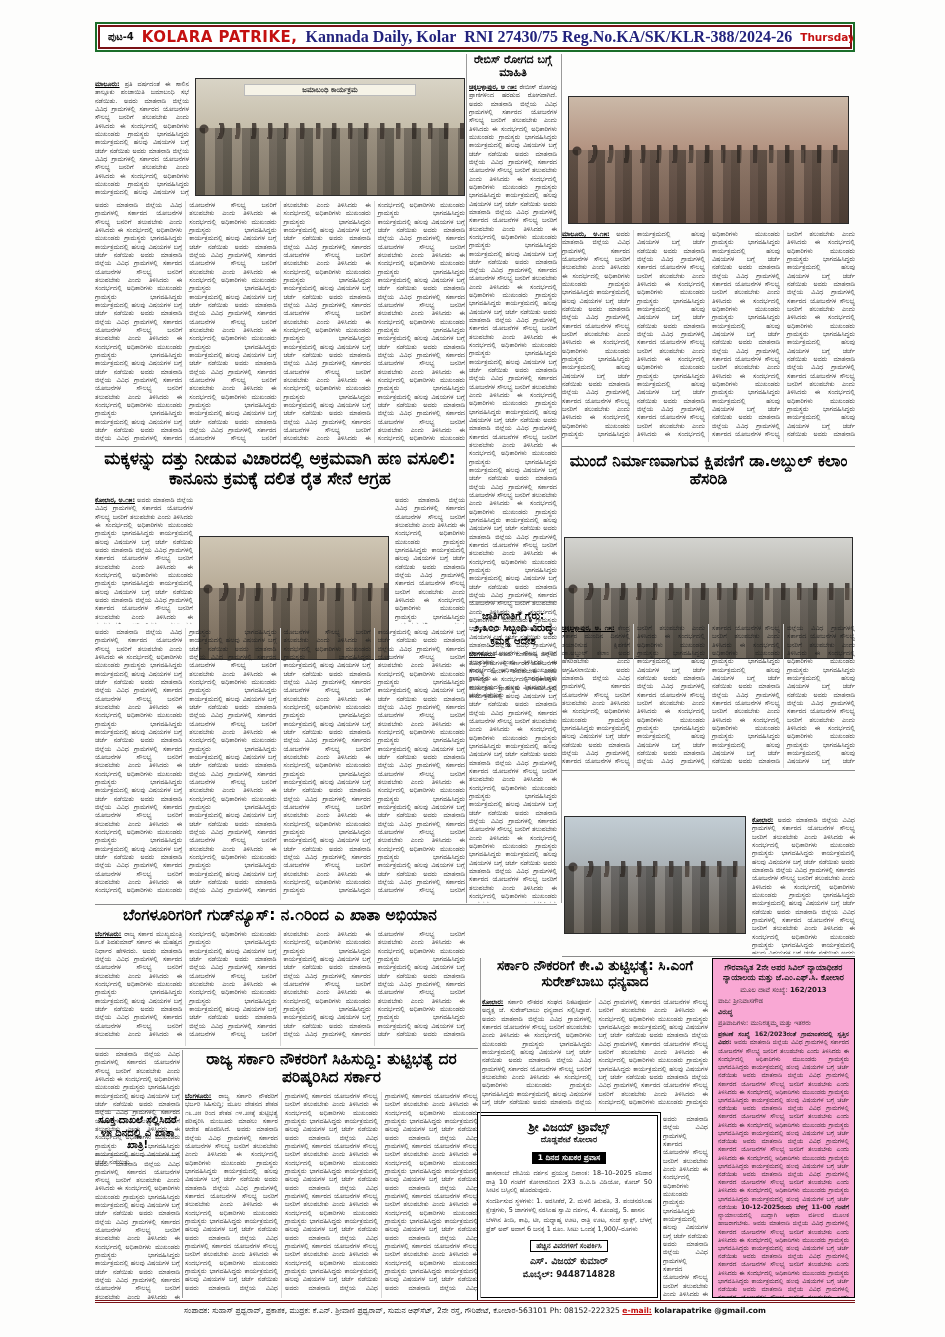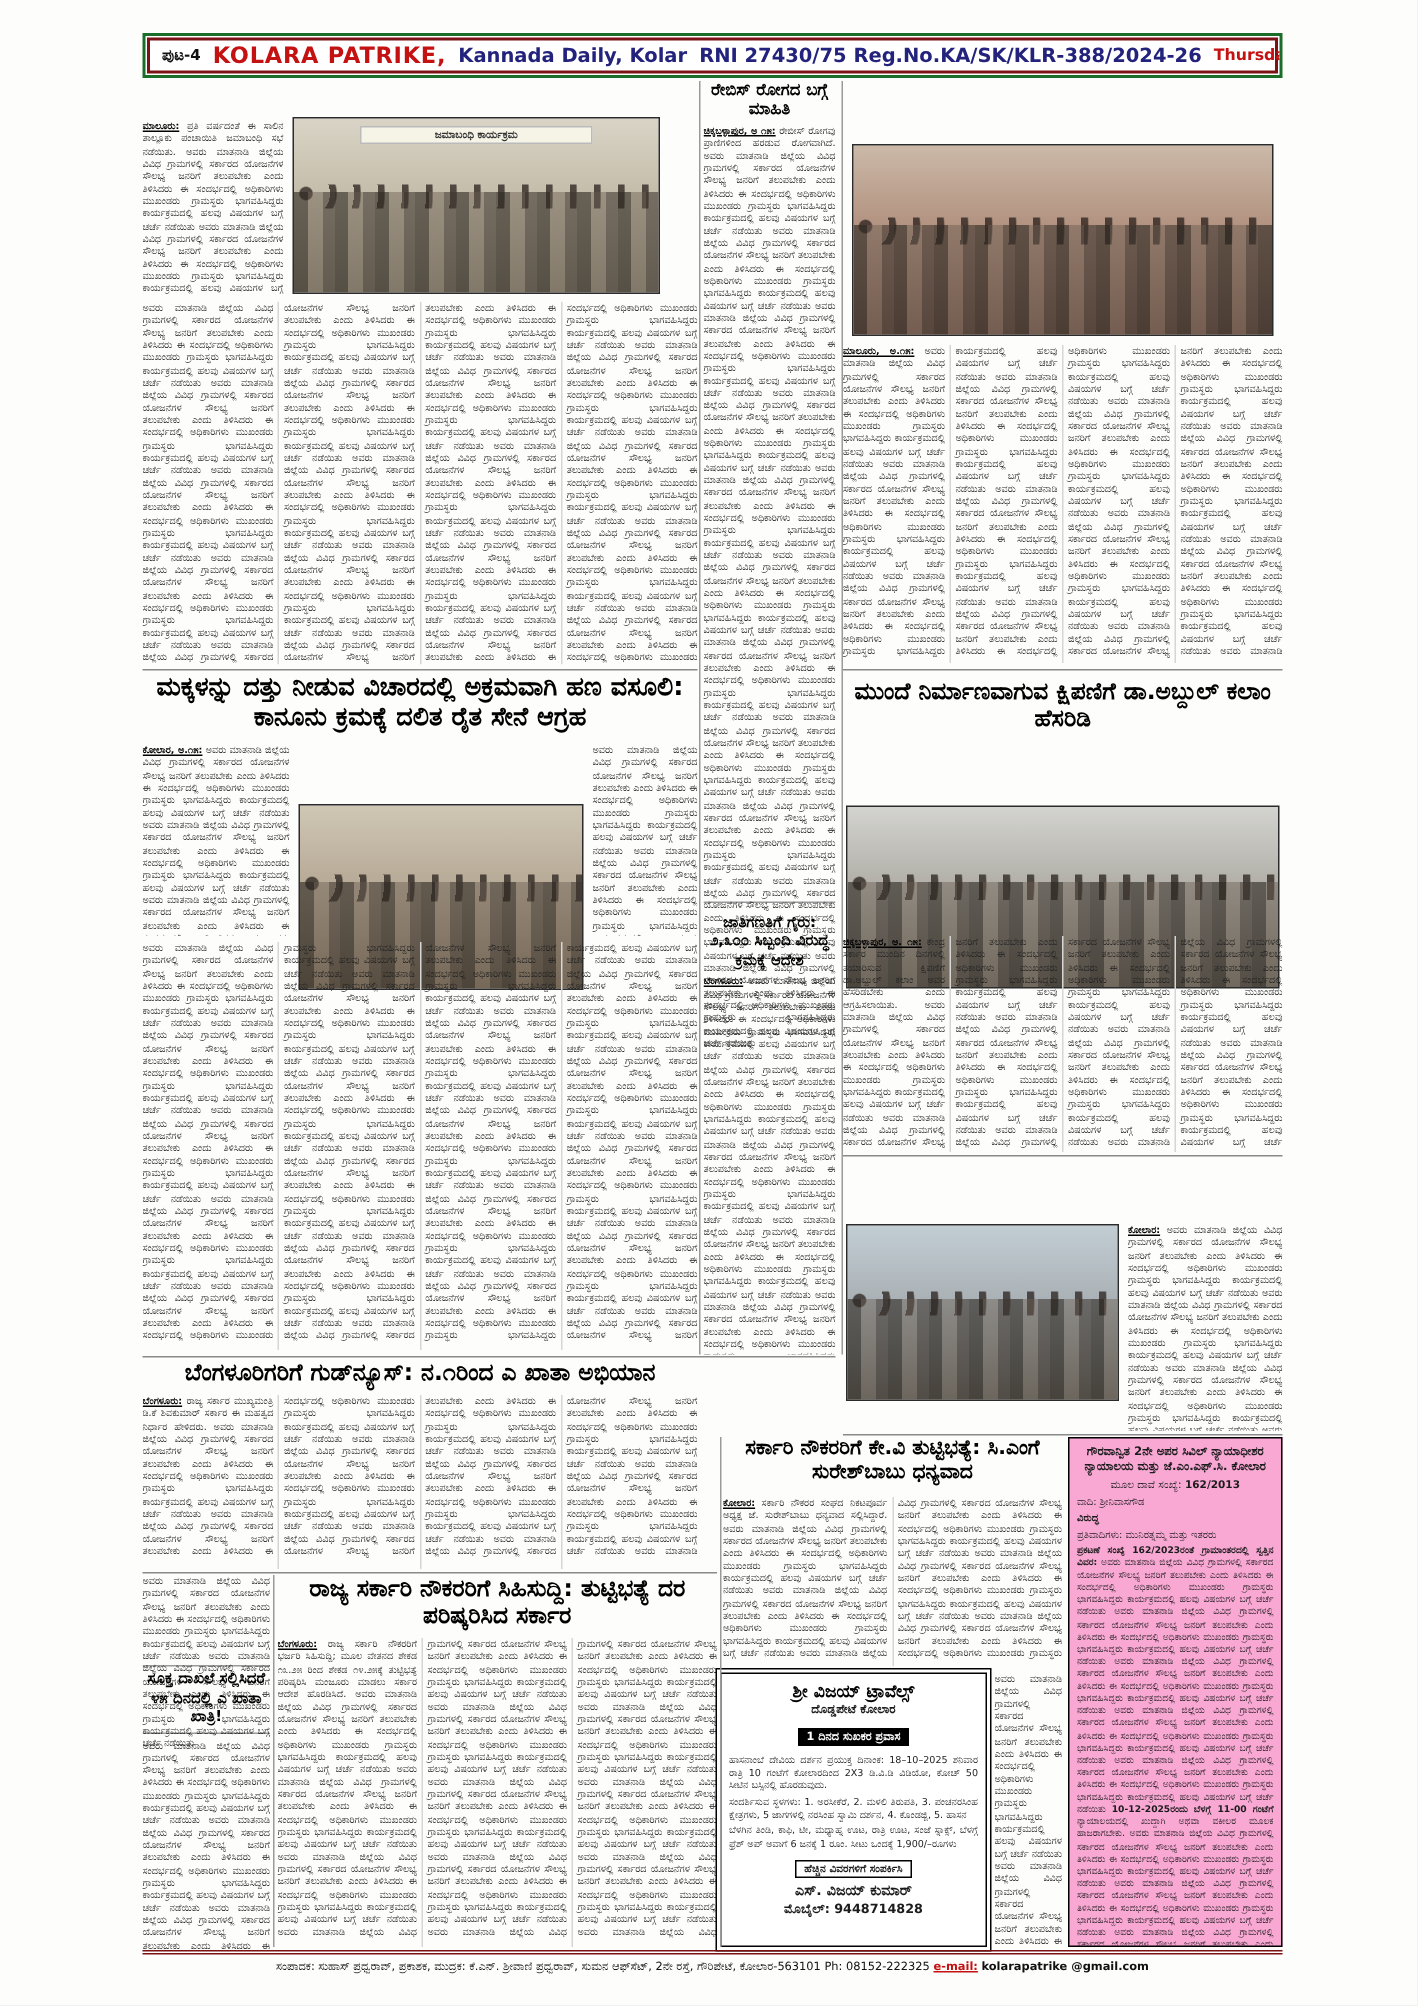--- a/index.html
+++ b/index.html
@@ -7,21 +7,21 @@
         font-family:"DejaVu Sans","Liberation Sans",sans-serif;color:#1c1c1c;overflow:hidden;}
   .content{position:absolute;left:95px;top:0;width:760px;height:1337px;}
   .abs{position:absolute;box-sizing:border-box;overflow:hidden;}
 
   
   .masthead{border:2px solid #1b6e2a;padding:1px;background:#fff;}
   .masthead-inner{border:2px solid #7a1216;height:100%;display:flex;align-items:center;
         gap:8px;padding:0 8px;box-sizing:border-box;white-space:nowrap;}
   .mh-page{font-size:10px;font-weight:bold;color:#111;}
   .mh-name{font-size:15px;font-weight:bold;color:#c41111;letter-spacing:.5px;}
-  .mh-sub{font-size:13px;font-weight:bold;color:#23237d;}
+  .mh-sub{font-size:16px;font-weight:bold;color:#23237d;font-family:Liberation Serif, serif;}
   .mh-date{font-size:10.5px;font-weight:bold;color:#c41111;margin-left:auto;}
 
   
   .vrule{position:absolute;width:1px;background:#9a9a9a;}
   .hrule{position:absolute;height:1px;background:#8a8a8a;}
 
   
   .hl{font-weight:bold;color:#000;text-align:center;line-height:1.18;}
   .hl-xl{font-size:17px;}
   .hl-lg{font-size:15.5px;}
@@ -89,21 +89,21 @@
       <span class="mh-date">Thursday, October 16, 2025</span>
     </div>
   </header>
 
   <section class="abs" style="left:0;top:54px;width:370px;height:390px;">
     <p class="body-txt abs" style="left:0;top:26px;width:94px;height:116px;">
       <b class="dateline">ಮಾಲೂರು:</b>
       <span>ಪ್ರತಿ ವರ್ಷದಂತೆ ಈ ಸಾಲಿನ ತಾಲ್ಲೂಕು ಪಂಚಾಯಿತಿ ಜಮಾಬಂಧಿ ಸಭೆ ನಡೆಯಿತು.</span>
       <span> ಅವರು ಮಾತನಾಡಿ ಜಿಲ್ಲೆಯ ವಿವಿಧ ಗ್ರಾಮಗಳಲ್ಲಿ ಸರ್ಕಾರದ ಯೋಜನೆಗಳ ಸೌಲಭ್ಯ ಜನರಿಗೆ ತಲುಪಬೇಕು ಎಂದು ತಿಳಿಸಿದರು ಈ ಸಂದರ್ಭದಲ್ಲಿ ಅಧಿಕಾರಿಗಳು ಮುಖಂಡರು ಗ್ರಾಮಸ್ಥರು ಭಾಗವಹಿಸಿದ್ದರು ಕಾರ್ಯಕ್ರಮದಲ್ಲಿ ಹಲವು ವಿಷಯಗಳ ಬಗ್ಗೆ ಚರ್ಚೆ ನಡೆಯಿತು ಅವರು ಮಾತನಾಡಿ ಜಿಲ್ಲೆಯ ವಿವಿಧ ಗ್ರಾಮಗಳಲ್ಲಿ ಸರ್ಕಾರದ ಯೋಜನೆಗಳ ಸೌಲಭ್ಯ ಜನರಿಗೆ ತಲುಪಬೇಕು ಎಂದು ತಿಳಿಸಿದರು ಈ ಸಂದರ್ಭದಲ್ಲಿ ಅಧಿಕಾರಿಗಳು ಮುಖಂಡರು ಗ್ರಾಮಸ್ಥರು ಭಾಗವಹಿಸಿದ್ದರು ಕಾರ್ಯಕ್ರಮದಲ್ಲಿ ಹಲವು ವಿಷಯಗಳ ಬಗ್ಗೆ ಚರ್ಚೆ ನಡೆಯಿತು ಅವರು ಮಾತನಾಡಿ ಜಿಲ್ಲೆಯ ವಿವಿಧ ಗ್ರಾಮಗಳಲ್ಲಿ ಸರ್ಕಾರದ ಯೋಜನೆಗಳ ಸೌಲಭ್ಯ ಜನರಿಗೆ ತಲುಪಬೇಕು ಎಂದು ತಿಳಿಸಿದರು ಈ ಸಂದರ್ಭದಲ್ಲಿ ಅಧಿಕಾರಿಗಳು ಮುಖಂಡರು ಗ್ರಾಮಸ್ಥರು ಭಾಗವಹಿಸಿದ್ದರು ಕಾರ್ಯಕ್ರಮದಲ್ಲಿ ಹಲವು ವಿಷಯಗಳ ಬಗ್ಗೆ ಚರ್ಚೆ ನಡೆಯಿತು ಅವರು ಮಾತನಾಡಿ ಜಿಲ್ಲೆಯ ವಿವಿಧ ಗ್ರಾಮಗಳಲ್ಲಿ ಸರ್ಕಾರದ ಯೋಜನೆಗಳ ಸೌಲಭ್ಯ ಜನರಿಗೆ ತಲುಪಬೇಕು ಎಂದು ತಿಳಿಸಿದರು ಈ ಸಂದರ್ಭದಲ್ಲಿ ಅಧಿಕಾರಿಗಳು ಮುಖಂಡರು ಗ್ರಾಮಸ್ಥರು ಭಾಗವಹಿಸಿದ್ದರು ಕಾರ್ಯಕ್ರಮದಲ್ಲಿ ಹಲವು ವಿಷಯಗಳ ಬಗ್ಗೆ ಚರ್ಚೆ ನಡೆಯಿತು ಅವರು ಮಾತನಾಡಿ ಜಿಲ್ಲೆಯ ವಿವಿಧ ಗ್ರಾಮಗಳಲ್ಲಿ ಸರ್ಕಾರದ ಯೋಜನೆಗಳ ಸೌಲಭ್ಯ ಜನರಿಗೆ ತಲುಪಬೇಕು ಎಂದು ತಿಳಿಸಿದರು ಈ ಸಂದರ್ಭದಲ್ಲಿ ಅಧಿಕಾರಿಗಳು ಮುಖಂಡರು ಗ್ರಾಮಸ್ಥರು ಭಾಗವಹಿಸಿದ್ದರು ಕಾರ್ಯಕ್ರಮದಲ್ಲಿ ಹಲವು ವಿಷಯಗಳ ಬಗ್ಗೆ ಚರ್ಚೆ ನಡೆಯಿತು ಅವರು ಮಾತನಾಡಿ ಜಿಲ್ಲೆಯ ವಿವಿಧ ಗ್ರಾಮಗಳಲ್ಲಿ ಸರ್ಕಾರದ ಯೋಜನೆಗಳ ಸೌಲಭ್ಯ ಜನರಿಗೆ ತಲುಪಬೇಕು ಎಂದು ತಿಳಿಸಿದರು ಈ ಸಂದರ್ಭದಲ್ಲಿ ಅಧಿಕಾರಿಗಳು ಮುಖಂಡರು ಗ್ರಾಮಸ್ಥರು ಭಾಗವಹಿಸಿದ್ದರು ಕಾರ್ಯಕ್ರಮದಲ್ಲಿ ಹಲವು ವಿಷಯಗಳ ಬಗ್ಗೆ ಚರ್ಚೆ ನಡೆಯಿತು</span>
     </p>
-    <figure class="photo p1 abs" style="left:100px;top:24px;width:245px;height:118px;margin:0;">
+    <figure class="photo p1 abs" style="left:100px;top:24px;width:270px;height:118px;margin:0;">
       <div class="photo-banner">ಜಮಾಬಂಧಿ ಕಾರ್ಯಕ್ರಮ</div>
       <div class="heads"></div>
       <div class="crowd"></div>
     </figure>
     <p class="body-txt cols-4 abs" style="left:0;top:147px;width:370px;height:242px;">
       <span> ಅವರು ಮಾತನಾಡಿ ಜಿಲ್ಲೆಯ ವಿವಿಧ ಗ್ರಾಮಗಳಲ್ಲಿ ಸರ್ಕಾರದ ಯೋಜನೆಗಳ ಸೌಲಭ್ಯ ಜನರಿಗೆ ತಲುಪಬೇಕು ಎಂದು ತಿಳಿಸಿದರು ಈ ಸಂದರ್ಭದಲ್ಲಿ ಅಧಿಕಾರಿಗಳು ಮುಖಂಡರು ಗ್ರಾಮಸ್ಥರು ಭಾಗವಹಿಸಿದ್ದರು ಕಾರ್ಯಕ್ರಮದಲ್ಲಿ ಹಲವು ವಿಷಯಗಳ ಬಗ್ಗೆ ಚರ್ಚೆ ನಡೆಯಿತು ಅವರು ಮಾತನಾಡಿ ಜಿಲ್ಲೆಯ ವಿವಿಧ ಗ್ರಾಮಗಳಲ್ಲಿ ಸರ್ಕಾರದ ಯೋಜನೆಗಳ ಸೌಲಭ್ಯ ಜನರಿಗೆ ತಲುಪಬೇಕು ಎಂದು ತಿಳಿಸಿದರು ಈ ಸಂದರ್ಭದಲ್ಲಿ ಅಧಿಕಾರಿಗಳು ಮುಖಂಡರು ಗ್ರಾಮಸ್ಥರು ಭಾಗವಹಿಸಿದ್ದರು ಕಾರ್ಯಕ್ರಮದಲ್ಲಿ ಹಲವು ವಿಷಯಗಳ ಬಗ್ಗೆ ಚರ್ಚೆ ನಡೆಯಿತು ಅವರು ಮಾತನಾಡಿ ಜಿಲ್ಲೆಯ ವಿವಿಧ ಗ್ರಾಮಗಳಲ್ಲಿ ಸರ್ಕಾರದ ಯೋಜನೆಗಳ ಸೌಲಭ್ಯ ಜನರಿಗೆ ತಲುಪಬೇಕು ಎಂದು ತಿಳಿಸಿದರು ಈ ಸಂದರ್ಭದಲ್ಲಿ ಅಧಿಕಾರಿಗಳು ಮುಖಂಡರು ಗ್ರಾಮಸ್ಥರು ಭಾಗವಹಿಸಿದ್ದರು ಕಾರ್ಯಕ್ರಮದಲ್ಲಿ ಹಲವು ವಿಷಯಗಳ ಬಗ್ಗೆ ಚರ್ಚೆ ನಡೆಯಿತು ಅವರು ಮಾತನಾಡಿ ಜಿಲ್ಲೆಯ ವಿವಿಧ ಗ್ರಾಮಗಳಲ್ಲಿ ಸರ್ಕಾರದ ಯೋಜನೆಗಳ ಸೌಲಭ್ಯ ಜನರಿಗೆ ತಲುಪಬೇಕು ಎಂದು ತಿಳಿಸಿದರು ಈ ಸಂದರ್ಭದಲ್ಲಿ ಅಧಿಕಾರಿಗಳು ಮುಖಂಡರು ಗ್ರಾಮಸ್ಥರು ಭಾಗವಹಿಸಿದ್ದರು ಕಾರ್ಯಕ್ರಮದಲ್ಲಿ ಹಲವು ವಿಷಯಗಳ ಬಗ್ಗೆ ಚರ್ಚೆ ನಡೆಯಿತು ಅವರು ಮಾತನಾಡಿ ಜಿಲ್ಲೆಯ ವಿವಿಧ ಗ್ರಾಮಗಳಲ್ಲಿ ಸರ್ಕಾರದ ಯೋಜನೆಗಳ ಸೌಲಭ್ಯ ಜನರಿಗೆ ತಲುಪಬೇಕು ಎಂದು ತಿಳಿಸಿದರು ಈ ಸಂದರ್ಭದಲ್ಲಿ ಅಧಿಕಾರಿಗಳು ಮುಖಂಡರು ಗ್ರಾಮಸ್ಥರು ಭಾಗವಹಿಸಿದ್ದರು ಕಾರ್ಯಕ್ರಮದಲ್ಲಿ ಹಲವು ವಿಷಯಗಳ ಬಗ್ಗೆ ಚರ್ಚೆ ನಡೆಯಿತು ಅವರು ಮಾತನಾಡಿ ಜಿಲ್ಲೆಯ ವಿವಿಧ ಗ್ರಾಮಗಳಲ್ಲಿ ಸರ್ಕಾರದ ಯೋಜನೆಗಳ ಸೌಲಭ್ಯ ಜನರಿಗೆ ತಲುಪಬೇಕು ಎಂದು ತಿಳಿಸಿದರು ಈ ಸಂದರ್ಭದಲ್ಲಿ ಅಧಿಕಾರಿಗಳು ಮುಖಂಡರು ಗ್ರಾಮಸ್ಥರು ಭಾಗವಹಿಸಿದ್ದರು ಕಾರ್ಯಕ್ರಮದಲ್ಲಿ ಹಲವು ವಿಷಯಗಳ ಬಗ್ಗೆ ಚರ್ಚೆ ನಡೆಯಿತು ಅವರು ಮಾತನಾಡಿ ಜಿಲ್ಲೆಯ ವಿವಿಧ ಗ್ರಾಮಗಳಲ್ಲಿ ಸರ್ಕಾರದ ಯೋಜನೆಗಳ ಸೌಲಭ್ಯ ಜನರಿಗೆ ತಲುಪಬೇಕು ಎಂದು ತಿಳಿಸಿದರು ಈ ಸಂದರ್ಭದಲ್ಲಿ ಅಧಿಕಾರಿಗಳು ಮುಖಂಡರು ಗ್ರಾಮಸ್ಥರು ಭಾಗವಹಿಸಿದ್ದರು ಕಾರ್ಯಕ್ರಮದಲ್ಲಿ ಹಲವು ವಿಷಯಗಳ ಬಗ್ಗೆ ಚರ್ಚೆ ನಡೆಯಿತು ಅವರು ಮಾತನಾಡಿ ಜಿಲ್ಲೆಯ ವಿವಿಧ ಗ್ರಾಮಗಳಲ್ಲಿ ಸರ್ಕಾರದ ಯೋಜನೆಗಳ ಸೌಲಭ್ಯ ಜನರಿಗೆ ತಲುಪಬೇಕು ಎಂದು ತಿಳಿಸಿದರು ಈ ಸಂದರ್ಭದಲ್ಲಿ ಅಧಿಕಾರಿಗಳು ಮುಖಂಡರು ಗ್ರಾಮಸ್ಥರು ಭಾಗವಹಿಸಿದ್ದರು ಕಾರ್ಯಕ್ರಮದಲ್ಲಿ ಹಲವು ವಿಷಯಗಳ ಬಗ್ಗೆ ಚರ್ಚೆ ನಡೆಯಿತು ಅವರು ಮಾತನಾಡಿ ಜಿಲ್ಲೆಯ ವಿವಿಧ ಗ್ರಾಮಗಳಲ್ಲಿ ಸರ್ಕಾರದ ಯೋಜನೆಗಳ ಸೌಲಭ್ಯ ಜನರಿಗೆ ತಲುಪಬೇಕು ಎಂದು ತಿಳಿಸಿದರು ಈ ಸಂದರ್ಭದಲ್ಲಿ ಅಧಿಕಾರಿಗಳು ಮುಖಂಡರು ಗ್ರಾಮಸ್ಥರು ಭಾಗವಹಿಸಿದ್ದರು ಕಾರ್ಯಕ್ರಮದಲ್ಲಿ ಹಲವು ವಿಷಯಗಳ ಬಗ್ಗೆ ಚರ್ಚೆ ನಡೆಯಿತು ಅವರು ಮಾತನಾಡಿ ಜಿಲ್ಲೆಯ ವಿವಿಧ ಗ್ರಾಮಗಳಲ್ಲಿ ಸರ್ಕಾರದ ಯೋಜನೆಗಳ ಸೌಲಭ್ಯ ಜನರಿಗೆ ತಲುಪಬೇಕು ಎಂದು ತಿಳಿಸಿದರು ಈ ಸಂದರ್ಭದಲ್ಲಿ ಅಧಿಕಾರಿಗಳು ಮುಖಂಡರು ಗ್ರಾಮಸ್ಥರು ಭಾಗವಹಿಸಿದ್ದರು ಕಾರ್ಯಕ್ರಮದಲ್ಲಿ ಹಲವು ವಿಷಯಗಳ ಬಗ್ಗೆ ಚರ್ಚೆ ನಡೆಯಿತು ಅವರು ಮಾತನಾಡಿ ಜಿಲ್ಲೆಯ ವಿವಿಧ ಗ್ರಾಮಗಳಲ್ಲಿ ಸರ್ಕಾರದ ಯೋಜನೆಗಳ ಸೌಲಭ್ಯ ಜನರಿಗೆ ತಲುಪಬೇಕು ಎಂದು ತಿಳಿಸಿದರು ಈ ಸಂದರ್ಭದಲ್ಲಿ ಅಧಿಕಾರಿಗಳು ಮುಖಂಡರು ಗ್ರಾಮಸ್ಥರು ಭಾಗವಹಿಸಿದ್ದರು ಕಾರ್ಯಕ್ರಮದಲ್ಲಿ ಹಲವು ವಿಷಯಗಳ ಬಗ್ಗೆ ಚರ್ಚೆ ನಡೆಯಿತು ಅವರು ಮಾತನಾಡಿ ಜಿಲ್ಲೆಯ ವಿವಿಧ ಗ್ರಾಮಗಳಲ್ಲಿ ಸರ್ಕಾರದ ಯೋಜನೆಗಳ ಸೌಲಭ್ಯ ಜನರಿಗೆ ತಲುಪಬೇಕು ಎಂದು ತಿಳಿಸಿದರು ಈ ಸಂದರ್ಭದಲ್ಲಿ ಅಧಿಕಾರಿಗಳು ಮುಖಂಡರು ಗ್ರಾಮಸ್ಥರು ಭಾಗವಹಿಸಿದ್ದರು ಕಾರ್ಯಕ್ರಮದಲ್ಲಿ ಹಲವು ವಿಷಯಗಳ ಬಗ್ಗೆ ಚರ್ಚೆ ನಡೆಯಿತು ಅವರು ಮಾತನಾಡಿ ಜಿಲ್ಲೆಯ ವಿವಿಧ ಗ್ರಾಮಗಳಲ್ಲಿ ಸರ್ಕಾರದ ಯೋಜನೆಗಳ ಸೌಲಭ್ಯ ಜನರಿಗೆ ತಲುಪಬೇಕು ಎಂದು ತಿಳಿಸಿದರು ಈ ಸಂದರ್ಭದಲ್ಲಿ ಅಧಿಕಾರಿಗಳು ಮುಖಂಡರು ಗ್ರಾಮಸ್ಥರು ಭಾಗವಹಿಸಿದ್ದರು ಕಾರ್ಯಕ್ರಮದಲ್ಲಿ ಹಲವು ವಿಷಯಗಳ ಬಗ್ಗೆ ಚರ್ಚೆ ನಡೆಯಿತು ಅವರು ಮಾತನಾಡಿ ಜಿಲ್ಲೆಯ ವಿವಿಧ ಗ್ರಾಮಗಳಲ್ಲಿ ಸರ್ಕಾರದ ಯೋಜನೆಗಳ ಸೌಲಭ್ಯ ಜನರಿಗೆ ತಲುಪಬೇಕು ಎಂದು ತಿಳಿಸಿದರು ಈ ಸಂದರ್ಭದಲ್ಲಿ ಅಧಿಕಾರಿಗಳು ಮುಖಂಡರು ಗ್ರಾಮಸ್ಥರು ಭಾಗವಹಿಸಿದ್ದರು ಕಾರ್ಯಕ್ರಮದಲ್ಲಿ ಹಲವು ವಿಷಯಗಳ ಬಗ್ಗೆ ಚರ್ಚೆ ನಡೆಯಿತು ಅವರು ಮಾತನಾಡಿ ಜಿಲ್ಲೆಯ ವಿವಿಧ ಗ್ರಾಮಗಳಲ್ಲಿ ಸರ್ಕಾರದ ಯೋಜನೆಗಳ ಸೌಲಭ್ಯ ಜನರಿಗೆ ತಲುಪಬೇಕು ಎಂದು ತಿಳಿಸಿದರು ಈ ಸಂದರ್ಭದಲ್ಲಿ ಅಧಿಕಾರಿಗಳು ಮುಖಂಡರು ಗ್ರಾಮಸ್ಥರು ಭಾಗವಹಿಸಿದ್ದರು ಕಾರ್ಯಕ್ರಮದಲ್ಲಿ ಹಲವು ವಿಷಯಗಳ ಬಗ್ಗೆ ಚರ್ಚೆ ನಡೆಯಿತು ಅವರು ಮಾತನಾಡಿ ಜಿಲ್ಲೆಯ ವಿವಿಧ ಗ್ರಾಮಗಳಲ್ಲಿ ಸರ್ಕಾರದ ಯೋಜನೆಗಳ ಸೌಲಭ್ಯ ಜನರಿಗೆ ತಲುಪಬೇಕು ಎಂದು ತಿಳಿಸಿದರು ಈ ಸಂದರ್ಭದಲ್ಲಿ ಅಧಿಕಾರಿಗಳು ಮುಖಂಡರು ಗ್ರಾಮಸ್ಥರು ಭಾಗವಹಿಸಿದ್ದರು ಕಾರ್ಯಕ್ರಮದಲ್ಲಿ ಹಲವು ವಿಷಯಗಳ ಬಗ್ಗೆ ಚರ್ಚೆ ನಡೆಯಿತು ಅವರು ಮಾತನಾಡಿ ಜಿಲ್ಲೆಯ ವಿವಿಧ ಗ್ರಾಮಗಳಲ್ಲಿ ಸರ್ಕಾರದ ಯೋಜನೆಗಳ ಸೌಲಭ್ಯ ಜನರಿಗೆ ತಲುಪಬೇಕು ಎಂದು ತಿಳಿಸಿದರು ಈ ಸಂದರ್ಭದಲ್ಲಿ ಅಧಿಕಾರಿಗಳು ಮುಖಂಡರು ಗ್ರಾಮಸ್ಥರು ಭಾಗವಹಿಸಿದ್ದರು ಕಾರ್ಯಕ್ರಮದಲ್ಲಿ ಹಲವು ವಿಷಯಗಳ ಬಗ್ಗೆ ಚರ್ಚೆ ನಡೆಯಿತು ಅವರು ಮಾತನಾಡಿ ಜಿಲ್ಲೆಯ ವಿವಿಧ ಗ್ರಾಮಗಳಲ್ಲಿ ಸರ್ಕಾರದ ಯೋಜನೆಗಳ ಸೌಲಭ್ಯ ಜನರಿಗೆ ತಲುಪಬೇಕು ಎಂದು ತಿಳಿಸಿದರು ಈ ಸಂದರ್ಭದಲ್ಲಿ ಅಧಿಕಾರಿಗಳು ಮುಖಂಡರು ಗ್ರಾಮಸ್ಥರು ಭಾಗವಹಿಸಿದ್ದರು ಕಾರ್ಯಕ್ರಮದಲ್ಲಿ ಹಲವು ವಿಷಯಗಳ ಬಗ್ಗೆ ಚರ್ಚೆ ನಡೆಯಿತು ಅವರು ಮಾತನಾಡಿ ಜಿಲ್ಲೆಯ ವಿವಿಧ ಗ್ರಾಮಗಳಲ್ಲಿ ಸರ್ಕಾರದ ಯೋಜನೆಗಳ ಸೌಲಭ್ಯ ಜನರಿಗೆ ತಲುಪಬೇಕು ಎಂದು ತಿಳಿಸಿದರು ಈ ಸಂದರ್ಭದಲ್ಲಿ ಅಧಿಕಾರಿಗಳು ಮುಖಂಡರು ಗ್ರಾಮಸ್ಥರು ಭಾಗವಹಿಸಿದ್ದರು ಕಾರ್ಯಕ್ರಮದಲ್ಲಿ ಹಲವು ವಿಷಯಗಳ ಬಗ್ಗೆ ಚರ್ಚೆ ನಡೆಯಿತು ಅವರು ಮಾತನಾಡಿ ಜಿಲ್ಲೆಯ ವಿವಿಧ ಗ್ರಾಮಗಳಲ್ಲಿ ಸರ್ಕಾರದ ಯೋಜನೆಗಳ ಸೌಲಭ್ಯ ಜನರಿಗೆ ತಲುಪಬೇಕು ಎಂದು ತಿಳಿಸಿದರು ಈ ಸಂದರ್ಭದಲ್ಲಿ ಅಧಿಕಾರಿಗಳು ಮುಖಂಡರು ಗ್ರಾಮಸ್ಥರು ಭಾಗವಹಿಸಿದ್ದರು ಕಾರ್ಯಕ್ರಮದಲ್ಲಿ ಹಲವು ವಿಷಯಗಳ ಬಗ್ಗೆ ಚರ್ಚೆ ನಡೆಯಿತು ಅವರು ಮಾತನಾಡಿ ಜಿಲ್ಲೆಯ ವಿವಿಧ ಗ್ರಾಮಗಳಲ್ಲಿ ಸರ್ಕಾರದ ಯೋಜನೆಗಳ ಸೌಲಭ್ಯ ಜನರಿಗೆ ತಲುಪಬೇಕು ಎಂದು ತಿಳಿಸಿದರು ಈ ಸಂದರ್ಭದಲ್ಲಿ ಅಧಿಕಾರಿಗಳು ಮುಖಂಡರು ಗ್ರಾಮಸ್ಥರು ಭಾಗವಹಿಸಿದ್ದರು ಕಾರ್ಯಕ್ರಮದಲ್ಲಿ ಹಲವು ವಿಷಯಗಳ ಬಗ್ಗೆ ಚರ್ಚೆ ನಡೆಯಿತು ಅವರು ಮಾತನಾಡಿ ಜಿಲ್ಲೆಯ ವಿವಿಧ ಗ್ರಾಮಗಳಲ್ಲಿ ಸರ್ಕಾರದ ಯೋಜನೆಗಳ ಸೌಲಭ್ಯ ಜನರಿಗೆ ತಲುಪಬೇಕು ಎಂದು ತಿಳಿಸಿದರು ಈ ಸಂದರ್ಭದಲ್ಲಿ ಅಧಿಕಾರಿಗಳು ಮುಖಂಡರು ಗ್ರಾಮಸ್ಥರು ಭಾಗವಹಿಸಿದ್ದರು ಕಾರ್ಯಕ್ರಮದಲ್ಲಿ ಹಲವು ವಿಷಯಗಳ ಬಗ್ಗೆ ಚರ್ಚೆ ನಡೆಯಿತು ಅವರು ಮಾತನಾಡಿ ಜಿಲ್ಲೆಯ ವಿವಿಧ ಗ್ರಾಮಗಳಲ್ಲಿ ಸರ್ಕಾರದ ಯೋಜನೆಗಳ ಸೌಲಭ್ಯ ಜನರಿಗೆ ತಲುಪಬೇಕು ಎಂದು ತಿಳಿಸಿದರು ಈ ಸಂದರ್ಭದಲ್ಲಿ ಅಧಿಕಾರಿಗಳು ಮುಖಂಡರು ಗ್ರಾಮಸ್ಥರು ಭಾಗವಹಿಸಿದ್ದರು ಕಾರ್ಯಕ್ರಮದಲ್ಲಿ ಹಲವು ವಿಷಯಗಳ ಬಗ್ಗೆ ಚರ್ಚೆ ನಡೆಯಿತು ಅವರು ಮಾತನಾಡಿ ಜಿಲ್ಲೆಯ ವಿವಿಧ ಗ್ರಾಮಗಳಲ್ಲಿ ಸರ್ಕಾರದ ಯೋಜನೆಗಳ ಸೌಲಭ್ಯ ಜನರಿಗೆ ತಲುಪಬೇಕು ಎಂದು ತಿಳಿಸಿದರು ಈ ಸಂದರ್ಭದಲ್ಲಿ ಅಧಿಕಾರಿಗಳು ಮುಖಂಡರು ಗ್ರಾಮಸ್ಥರು ಭಾಗವಹಿಸಿದ್ದರು ಕಾರ್ಯಕ್ರಮದಲ್ಲಿ ಹಲವು ವಿಷಯಗಳ ಬಗ್ಗೆ ಚರ್ಚೆ ನಡೆಯಿತು ಅವರು ಮಾತನಾಡಿ ಜಿಲ್ಲೆಯ ವಿವಿಧ ಗ್ರಾಮಗಳಲ್ಲಿ ಸರ್ಕಾರದ ಯೋಜನೆಗಳ ಸೌಲಭ್ಯ ಜನರಿಗೆ ತಲುಪಬೇಕು ಎಂದು ತಿಳಿಸಿದರು ಈ ಸಂದರ್ಭದಲ್ಲಿ ಅಧಿಕಾರಿಗಳು ಮುಖಂಡರು ಗ್ರಾಮಸ್ಥರು ಭಾಗವಹಿಸಿದ್ದರು ಕಾರ್ಯಕ್ರಮದಲ್ಲಿ ಹಲವು ವಿಷಯಗಳ ಬಗ್ಗೆ ಚರ್ಚೆ ನಡೆಯಿತು ಅವರು ಮಾತನಾಡಿ ಜಿಲ್ಲೆಯ ವಿವಿಧ ಗ್ರಾಮಗಳಲ್ಲಿ ಸರ್ಕಾರದ ಯೋಜನೆಗಳ ಸೌಲಭ್ಯ ಜನರಿಗೆ ತಲುಪಬೇಕು ಎಂದು ತಿಳಿಸಿದರು ಈ ಸಂದರ್ಭದಲ್ಲಿ ಅಧಿಕಾರಿಗಳು ಮುಖಂಡರು ಗ್ರಾಮಸ್ಥರು ಭಾಗವಹಿಸಿದ್ದರು ಕಾರ್ಯಕ್ರಮದಲ್ಲಿ ಹಲವು ವಿಷಯಗಳ ಬಗ್ಗೆ ಚರ್ಚೆ ನಡೆಯಿತು</span>
     </p>
   </section>
 
   <section class="abs" style="left:374px;top:54px;width:88px;height:849px;">

